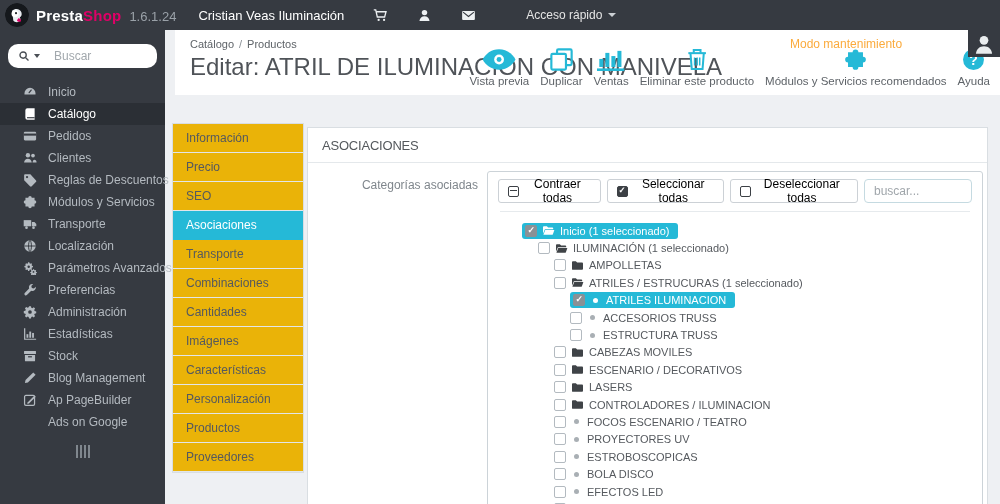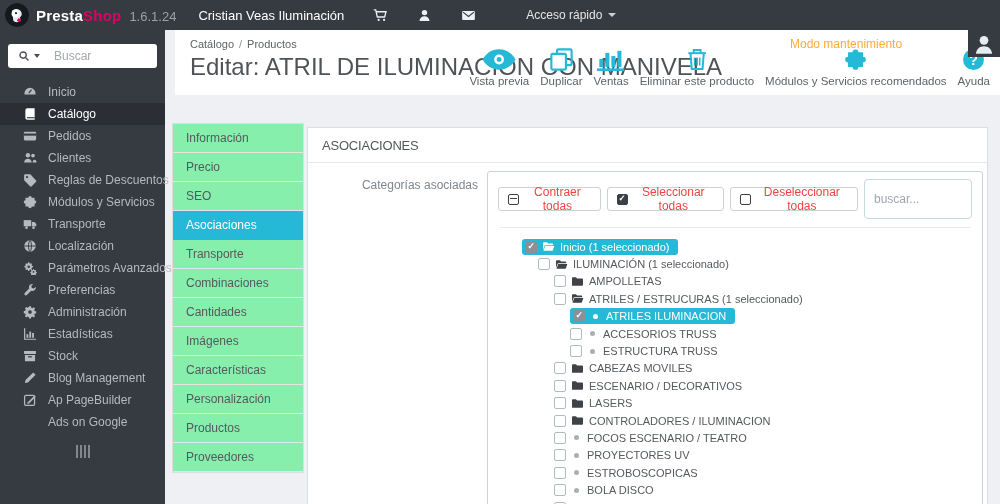--- a/index.html
+++ b/index.html
@@ -19,21 +19,21 @@
   .tb-ic:first-of-type{margin-left:20px;}
   .tb-ic svg{width:15px;height:15px;}
   .quick{margin-left:50px;font-size:12px;color:#e5e5e5;display:flex;align-items:center;gap:6px;cursor:pointer;}
   .caret{width:0;height:0;border-left:4px solid transparent;border-right:4px solid transparent;border-top:4px solid #ccd0d4;}
   .avatarbox{position:absolute;top:0;right:0;width:32px;height:57px;background:#363a41;z-index:7;
              display:flex;align-items:flex-end;justify-content:center;cursor:pointer;}
   .avatarbox svg{width:24px;height:24px;color:#e9ecee;}
 
   
   .sidebar{position:absolute;left:0;top:30px;width:165px;bottom:0;background:#363a41;z-index:5;}
-  .search-pill{margin:14px 8px 13px;height:24px;background:#fff;border-radius:3px;display:flex;
+  .search-pill{margin:14px 8px 13px;height:24px;background:#fff;border-radius:10px;display:flex;
                align-items:center;padding:0 10px;gap:4px;}
   .search-pill svg{width:12px;height:12px;flex:none;}
   .pill-caret{width:0;height:0;border-left:3.5px solid transparent;border-right:3.5px solid transparent;border-top:4px solid #4a4f55;}
   .search-pill input{border:none;outline:none;width:90px;font-size:12px;color:#454a50;margin-left:8px;
                      font-family:"Liberation Sans",sans-serif;background:transparent;}
   .search-pill input::placeholder{color:#a2a8ad;}
   .sb-item{height:22px;display:flex;align-items:center;color:#b4bac0;font-size:12px;padding-left:22px;cursor:pointer;}
   .sb-item.active{background:#2b2f35;color:#fff;}
   .sb-item .ic{width:15px;height:15px;margin-right:11px;display:flex;align-items:center;justify-content:center;flex:none;}
   .sb-item .ic svg{width:14px;height:14px;}
@@ -50,39 +50,39 @@
   .maint{position:absolute;top:7px;left:615px;font-size:12px;color:#fbab3d;z-index:2;}
   .actions{position:absolute;top:16px;right:10px;display:flex;gap:11px;align-items:flex-end;z-index:3;}
   .act{display:flex;flex-direction:column;align-items:center;gap:4px;cursor:pointer;}
   .aic{color:#25b9d7;height:25px;display:flex;align-items:flex-end;}
   .aic svg{height:23px;width:auto;}
   .alb{font-size:11.5px;color:#5e6368;white-space:nowrap;}
 
   
   .tabcol{position:absolute;left:172px;top:123px;width:130px;background:#fff;border:1px solid #d9dee2;z-index:1;}
   .tab{height:29px;box-sizing:border-box;display:flex;align-items:center;padding-left:13px;
-       font-size:12px;color:#55595e;border-bottom:1px solid #e2e6e9;cursor:pointer;background:#86efac;white-space:nowrap;}
+       font-size:12px;color:#55595e;border-bottom:1px solid #e2e6e9;cursor:pointer;background:#eab308;white-space:nowrap;}
   .tab.active{background:#25b9d7;color:#fff;border-bottom-color:#25b9d7;}
 
   
   .panel{position:absolute;left:307px;top:127px;width:681px;height:400px;background:#fff;
          border:1px solid #d9dee2;box-sizing:border-box;z-index:1;}
   .panel-h{padding:10px 14px 9px;font-size:13px;color:#54585c;border-bottom:1px solid #e4e8eb;letter-spacing:-.2px;}
   .form-row{display:flex;padding-top:5px;}
   .flabel{width:170px;text-align:right;padding:10px 9px 0 0;font-size:12px;color:#7f868c;flex:none;}
   .assoc-box{width:496px;height:350px;border:1px solid #ccd3d8;border-radius:3px;box-sizing:border-box;margin-top:3px;}
   .btn-row{display:flex;justify-content:center;align-items:center;gap:6px;padding:7px 10px 8px;}
   .btn-list{display:inline-flex;gap:6px;}
   .tree-btn{display:inline-flex;align-items:center;gap:5px;background:#fff;border:1px solid #ccd1d6;border-radius:3px;
-            font-family:"Liberation Sans",sans-serif;font-size:12px;color:#ef4444;padding:0 9px;height:24px;cursor:pointer;}
+            font-family:"Liberation Sans",sans-serif;font-size:12px;color:#000000;padding:0 9px;height:24px;cursor:pointer;}
   .cbx{width:11px;height:11px;border:1.6px solid #3c4045;border-radius:2px;box-sizing:border-box;position:relative;flex:none;background:#fff;}
   .cbx.minus::after{content:"";position:absolute;left:1px;right:1px;top:3px;height:1.6px;background:#3c4045;}
   .cbx.check{background:#3c4045;border-color:#3c4045;}
   .cbx.check::after{content:"✓";color:#fff;font-size:8.5px;font-weight:bold;position:absolute;left:.5px;top:-1.5px;}
-  .tree-search{width:108px;height:40px;box-sizing:border-box;border:1px solid #c5dae1;border-radius:4px;padding:0 9px;
+  .tree-search{width:108px;height:24px;box-sizing:border-box;border:1px solid #c5dae1;border-radius:4px;padding:0 9px;
                font-size:12px;color:#6b7075;font-family:"Liberation Sans",sans-serif;outline:none;}
   .tree-search::placeholder{color:#a0a6ab;}
   .sep-line{border-top:1px solid #e6eaed;margin:0 12px;}
 
   
   .tree{padding:10px 0 10px 34px;font-size:11px;color:#55595e;}
   .trow{height:17.4px;display:flex;align-items:center;cursor:pointer;}
   .tin{display:inline-flex;align-items:center;gap:5px;padding:2px 0;}
   .trow.sel .tin{background:#25b9d7;color:#fff;border-radius:3px;padding:2px 9px 2px 3px;}
   .cb{width:12px;height:12px;background:#fff;border:1px solid #b3bac0;border-radius:2px;box-sizing:border-box;position:relative;flex:none;cursor:pointer;}

